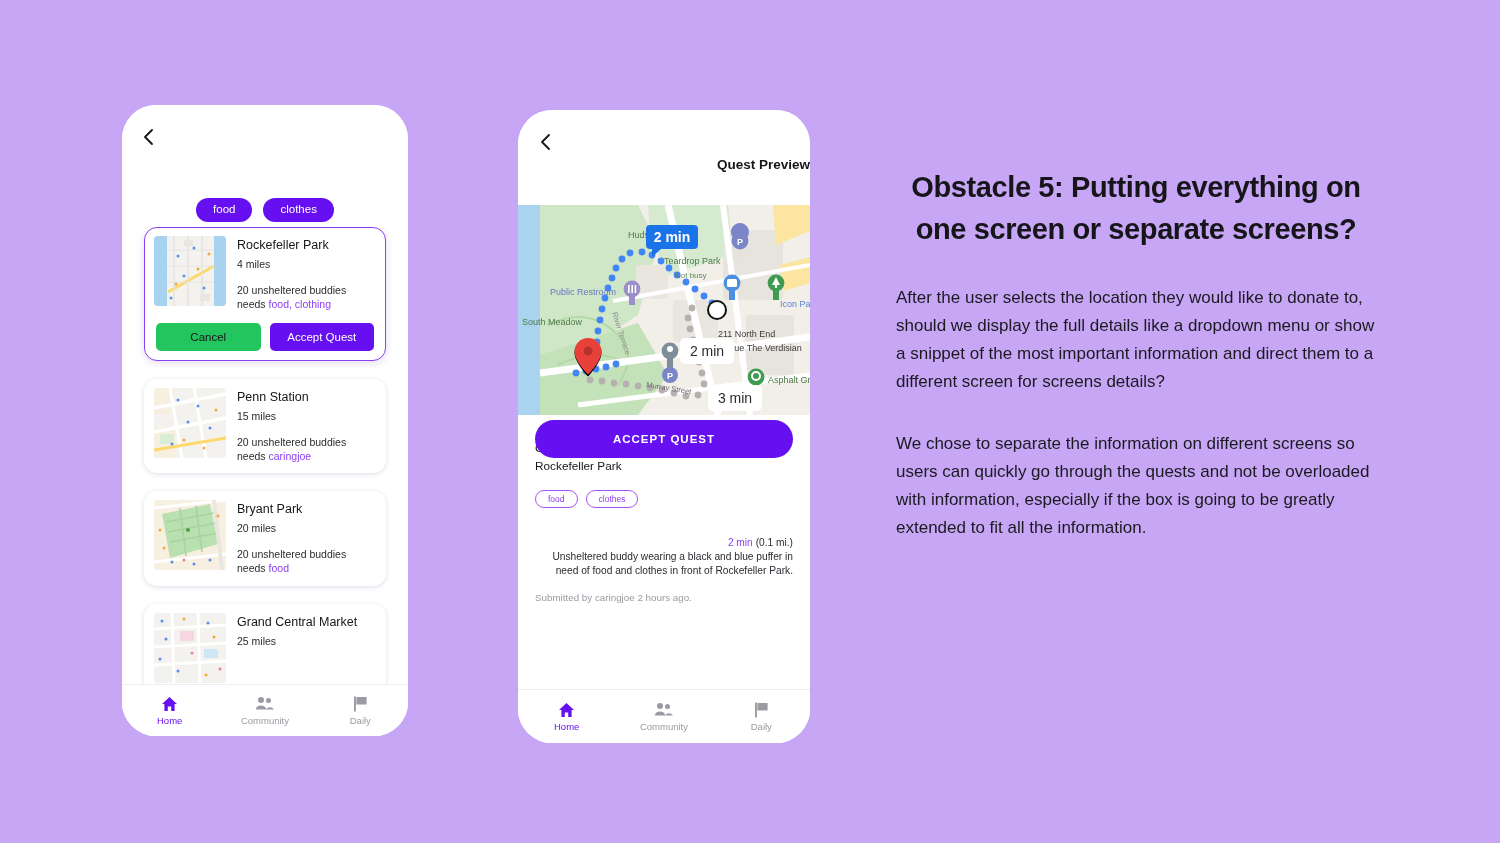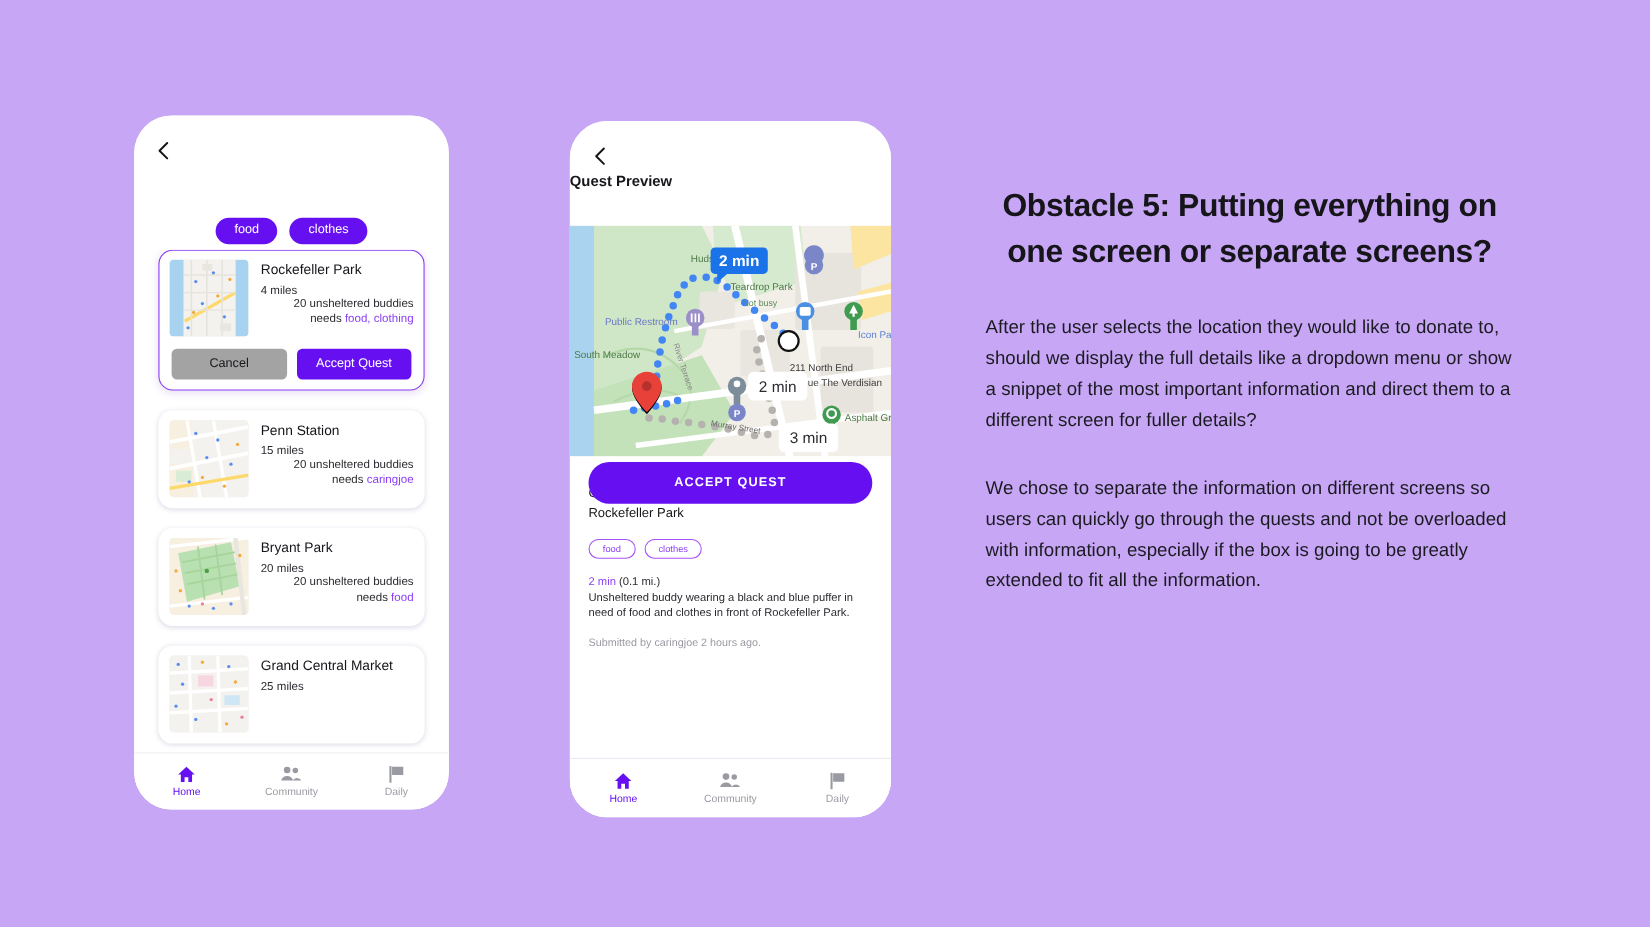--- a/index.html
+++ b/index.html
@@ -64,25 +64,25 @@
   }
   .qcard-row { display: flex; gap: 11px; }
   .thumb {
     width: 72px; height: 70px; border-radius: 4px; flex: 0 0 72px;
     overflow: hidden; position: relative; background: #eef0e9;
   }
   .thumb svg { display: block; width: 72px; height: 70px; }
   .qcard-info { flex: 1; min-width: 0; padding-top: 2px; }
   .qname { font-size: 12.5px; color: #16161b; line-height: 1.2; }
   .qmiles { font-size: 10.5px; color: #2b2b31; margin-top: 5px; }
-  .qneed { font-size: 10.5px; color: #2b2b31; line-height: 1.32; text-align: right; }
+  .qneed { font-size: 10.5px; color: #2b2b31; margin-top: 14px; line-height: 1.32; }
   .qneed em { font-style: normal; color: #8b3ff5; }
   .qcard-actions { display: flex; gap: 9px; margin-top: 11px; padding: 0 2px; }
   .btn-cancel {
-    flex: 1; background: #a3a3a3; color: #16161b; border: none;
+    flex: 1; background: #22c55e; color: #16161b; border: none;
     border-radius: 5px; font-size: 11.5px; padding: 8px 0; cursor: pointer;
     font-family: inherit;
   }
   .btn-accept {
     flex: 1; background: #6610f2; color: #fff; border: none;
     border-radius: 5px; font-size: 11.5px; padding: 8px 0; cursor: pointer;
     font-family: inherit;
   }
 
   
@@ -95,35 +95,35 @@
   .navitem {
     flex: 1; display: flex; flex-direction: column;
     align-items: center; justify-content: center; gap: 3px; cursor: pointer;
   }
   .navitem svg { display: block; }
   .navlabel { font-size: 9.5px; color: #9a9aa3; }
   .navitem.active .navlabel { color: #6610f2; }
 
   
   .p2-title {
-    position: absolute; left: 0; top: 47px; width: 292px; text-align: left;
+    position: absolute; left: 0; top: 47px; width: 292px; text-align: right;
     font-size: 13.5px; font-weight: 700; color: #15151a;
   }
   .p2-map { position: absolute; left: 0; top: 95px; width: 292px; height: 210px; overflow: hidden; }
   .p2-map svg { display: block; width: 292px; height: 210px; }
 
   .p2-body { position: absolute; left: 0; top: 305px; width: 292px; padding: 24px 17px 0 17px; }
   .p2-h { font-size: 11.8px; color: #16161b; line-height: 1.55; }
   .p2-tags { display: flex; gap: 8px; margin-top: 14px; }
   .pill-out {
     border: 1px solid #a855f7; color: #8b3ff5; background: #fff;
     border-radius: 20px; font-size: 8.5px; padding: 4px 12px; cursor: pointer;
     line-height: 1;
   }
-  .p2-detail { margin-top: 15px; font-size: 10.2px; color: #2b2b31; line-height: 1.38; }
+  .p2-detail { margin-top: 28px; font-size: 10.2px; color: #2b2b31; line-height: 1.38; text-align: right; }
   .p2-detail .eta { color: #8b3ff5; }
   .p2-sub { margin-top: 14px; font-size: 9.8px; color: #9a9aa3; }
   .btn-big {
     position: absolute; left: 17px; top: 310px; width: 258px;
     background: #6610f2; color: #fff; border: none; border-radius: 22px;
     font-size: 11.5px; font-weight: 700; letter-spacing: 1px;
     padding: 13px 0; cursor: pointer; font-family: inherit;
   }
 
   
@@ -530,17 +530,17 @@
           </span>
           <span class="navlabel">Daily</span>
         </div>
       </div>
 
     </div>
   </div>
 
   <div class="right">
     <div class="r-head">Obstacle 5: Putting everything on one screen or separate screens?</div>
-    <div class="r-para">After the user selects the location they would like to donate to, should we display the full details like a dropdown menu or show a snippet of the most important information and direct them to a different screen for fuller details?</div>
+    <div class="r-para">After the user selects the location they would like to donate to, should we display the full details like a dropdown menu or show a snippet of the most important information and direct them to a different screen for screens details?</div>
     <div class="r-para">We chose to separate the information on different screens so users can quickly go through the quests and not be overloaded with information, especially if the box is going to be greatly extended to fit all the information.</div>
   </div>
 
 </div>
 
 </body></html>

